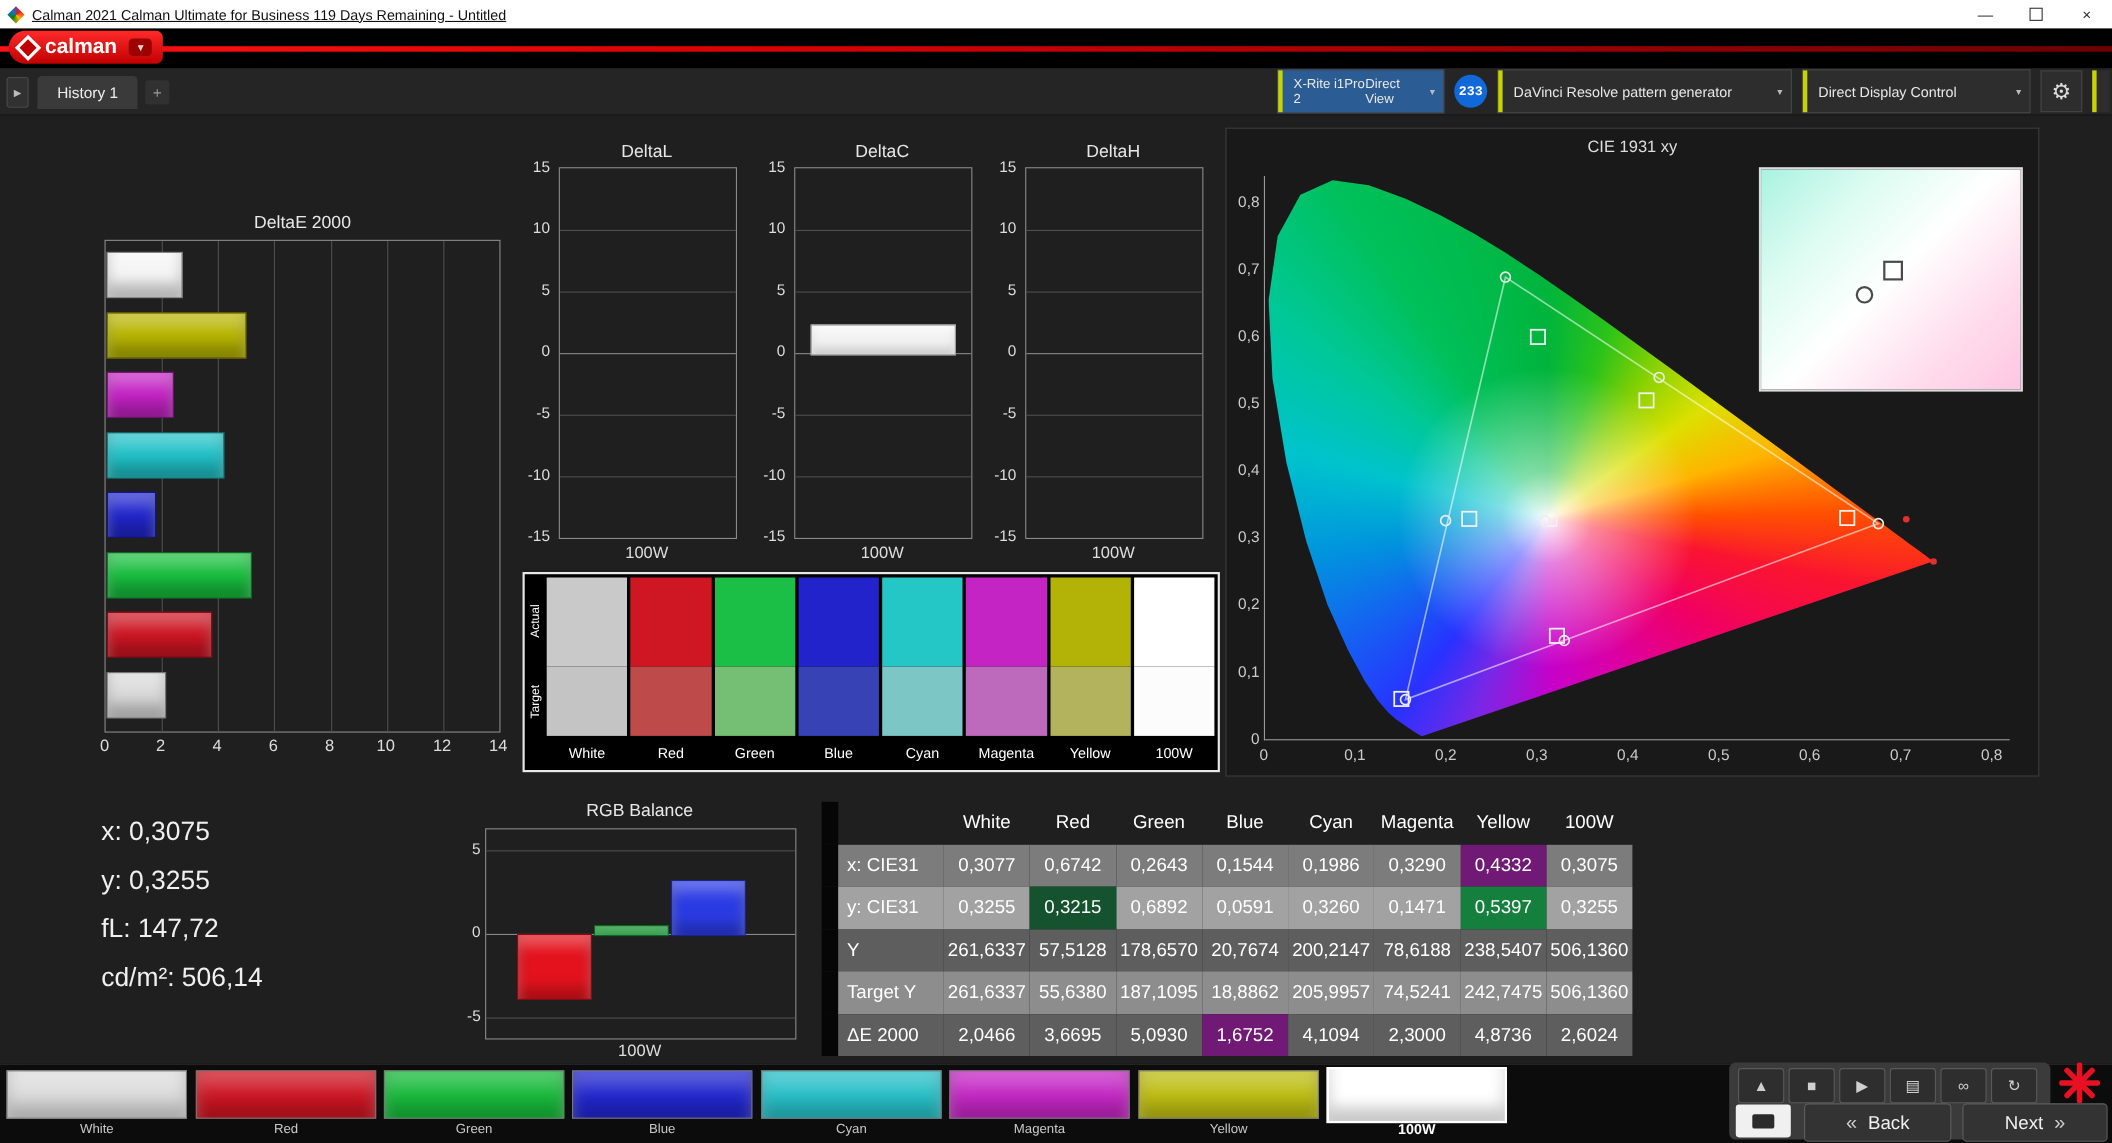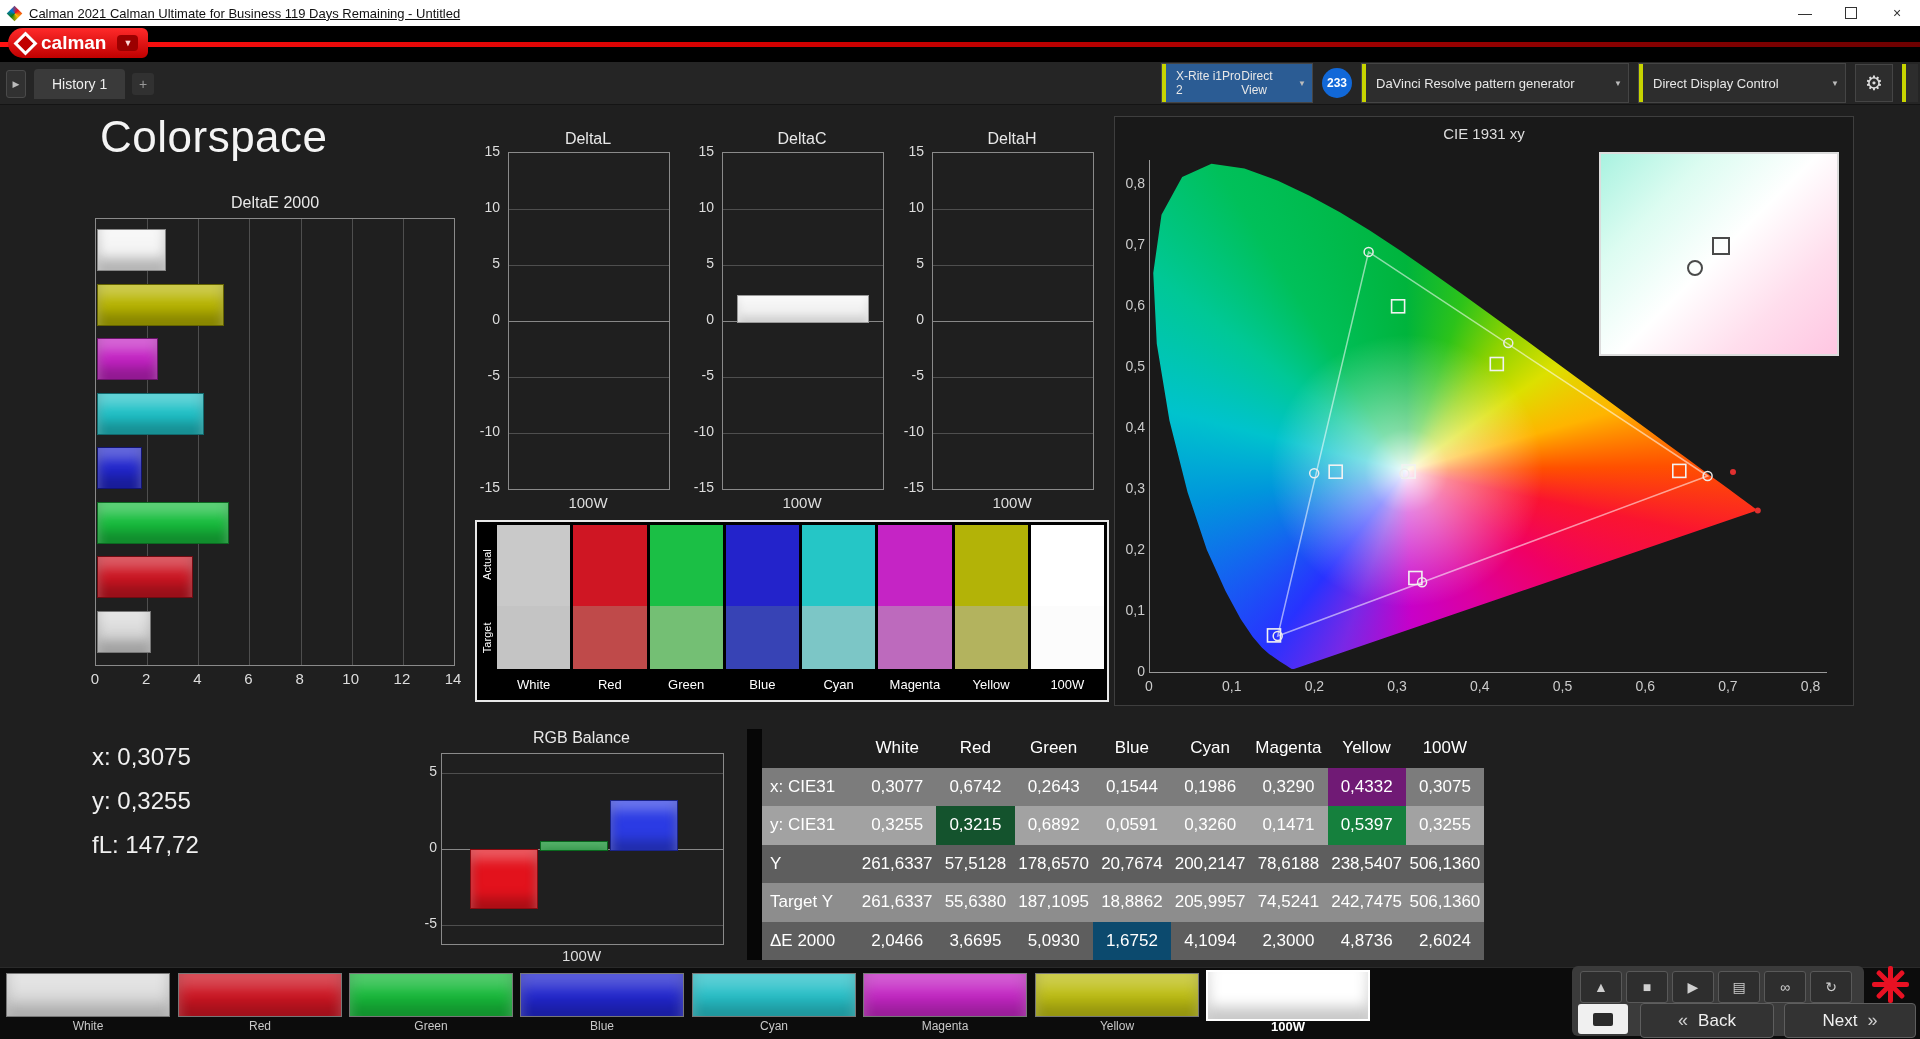--- a/index.html
+++ b/index.html
@@ -33,21 +33,21 @@
   .toolbar-right{position:absolute;right:2px;top:0;height:42px;display:flex;align-items:center;gap:9px;}
   .dd{position:relative;height:38px;background:#2d2d2d;border:1px solid #454545;display:flex;align-items:center;
       color:#e8e8e8;font-size:13px;padding:0 22px 0 14px;}
   .dd-stripe{position:absolute;left:0;top:0;bottom:0;width:4px;background:#c7d400;}
   .dd .caret{position:absolute;right:6px;font-size:8px;color:#bbb;}
   .dd.meter{background:#2b5c94;width:118px;padding-right:18px;}
   .dd-lines{display:flex;flex-direction:row;font-size:12px;line-height:14px;}
   .dd.pattern{width:230px;}
   .dd.display{width:170px;}
   .badge{width:30px;height:30px;border-radius:50%;background:#1168d8;color:#fff;font-size:12px;font-weight:700;
-         display:flex;align-items:center;justify-content:center;}
+         display:flex;align-items:center;justify-content:center;font-family:Liberation Mono, monospace;}
   .gear-btn{width:36px;height:36px;background:#2d2d2d;border:1px solid #454545;color:#ddd;font-size:20px;
             display:flex;align-items:center;justify-content:center;}
   .stub{width:12px;height:38px;background:#2d2d2d;border-left:4px solid #c7d400;}
 
   
   .page-title{position:absolute;left:100px;top:112px;font-size:44px;font-weight:400;color:#f4f4f4;letter-spacing:.5px;}
 
   
   .deltae-title{position:absolute;left:95px;top:194px;width:360px;text-align:center;font-size:16px;color:#e8e8e8;}
   .deplot{position:absolute;left:95px;top:218px;width:358px;height:446px;border:1px solid #8a8a8a;}
@@ -202,21 +202,20 @@
         <span>Direct Display Control</span>
         <span class="caret">▼</span>
       </div>
       <div class="gear-btn">
           <span>⚙</span>
         </div>
       <div class="stub"></div>
     </div>
   </div>
 
-  <div class="page-title">Colorspace</div>
 
   <div class="deltae-title">DeltaE 2000</div>
   <div id="deltae-plot" class="deplot">
       <div class="vgrid" style="left:51.1px"></div>
       <div class="vgrid" style="left:102.3px"></div>
       <div class="vgrid" style="left:153.4px"></div>
       <div class="vgrid" style="left:204.6px"></div>
       <div class="vgrid" style="left:255.7px"></div>
       <div class="vgrid" style="left:306.9px"></div>
       <div class="debar" style="top:10.0px;width:66.5px;background:#f4f4f4"></div>
@@ -336,20 +335,21 @@
       <div class="cie-ticky" style="top:180.3px">0,6</div>
       <div class="cie-ticky" style="top:119.3px">0,7</div>
       <div class="cie-ticky" style="top:58.4px">0,8</div>
     </div>
 
   <div class="cr">
     <div id="cr-lines">
         <div class="crline">x: 0,3075</div>
         <div class="crline">y: 0,3255</div>
         <div class="crline">fL: 147,72</div>
+        <div class="crline">cd/m²: 506,14</div>
       </div>
   </div>
 
   <div class="rgb-title">RGB Balance</div>
   <div id="rgb-plot">
       <div class="hgrid" style="top:19.0px"></div>
       <div class="hgrid zero" style="top:95.0px"></div>
       <div class="hgrid" style="top:171.0px"></div>
       <div class="rbar" style="left:28px;top:95.0px;height:57.8px;background:#e3121c"></div>
       <div class="rbar" style="left:98px;top:87.4px;height:7.6px;background:#0faf33"></div>
@@ -406,21 +406,21 @@
       <div class="tcell tval" style="background:#8d8d8d">18,8862</div>
       <div class="tcell tval" style="background:#8d8d8d">205,9957</div>
       <div class="tcell tval" style="background:#8d8d8d">74,5241</div>
       <div class="tcell tval" style="background:#8d8d8d">242,7475</div>
       <div class="tcell tval" style="background:#8d8d8d">506,1360</div>
       <div class="tcell dark"></div>
       <div class="tcell tlabel" style="background:#5e5e5e">ΔE 2000</div>
       <div class="tcell tval" style="background:#5e5e5e">2,0466</div>
       <div class="tcell tval" style="background:#5e5e5e">3,6695</div>
       <div class="tcell tval" style="background:#5e5e5e">5,0930</div>
-      <div class="tcell tval" style="background:#0c4a6e">1,6752</div>
+      <div class="tcell tval" style="background:#701a75">1,6752</div>
       <div class="tcell tval" style="background:#5e5e5e">4,1094</div>
       <div class="tcell tval" style="background:#5e5e5e">2,3000</div>
       <div class="tcell tval" style="background:#5e5e5e">4,8736</div>
       <div class="tcell tval" style="background:#5e5e5e">2,6024</div>
     </div>
 
   <div id="bottombar" class="bottombar">
       <div class="patchwrap" style="left:6px;width:164px">
         <div class="patch" style="background:#dcdcdc"></div>
         <div class="patchlab">White</div>

